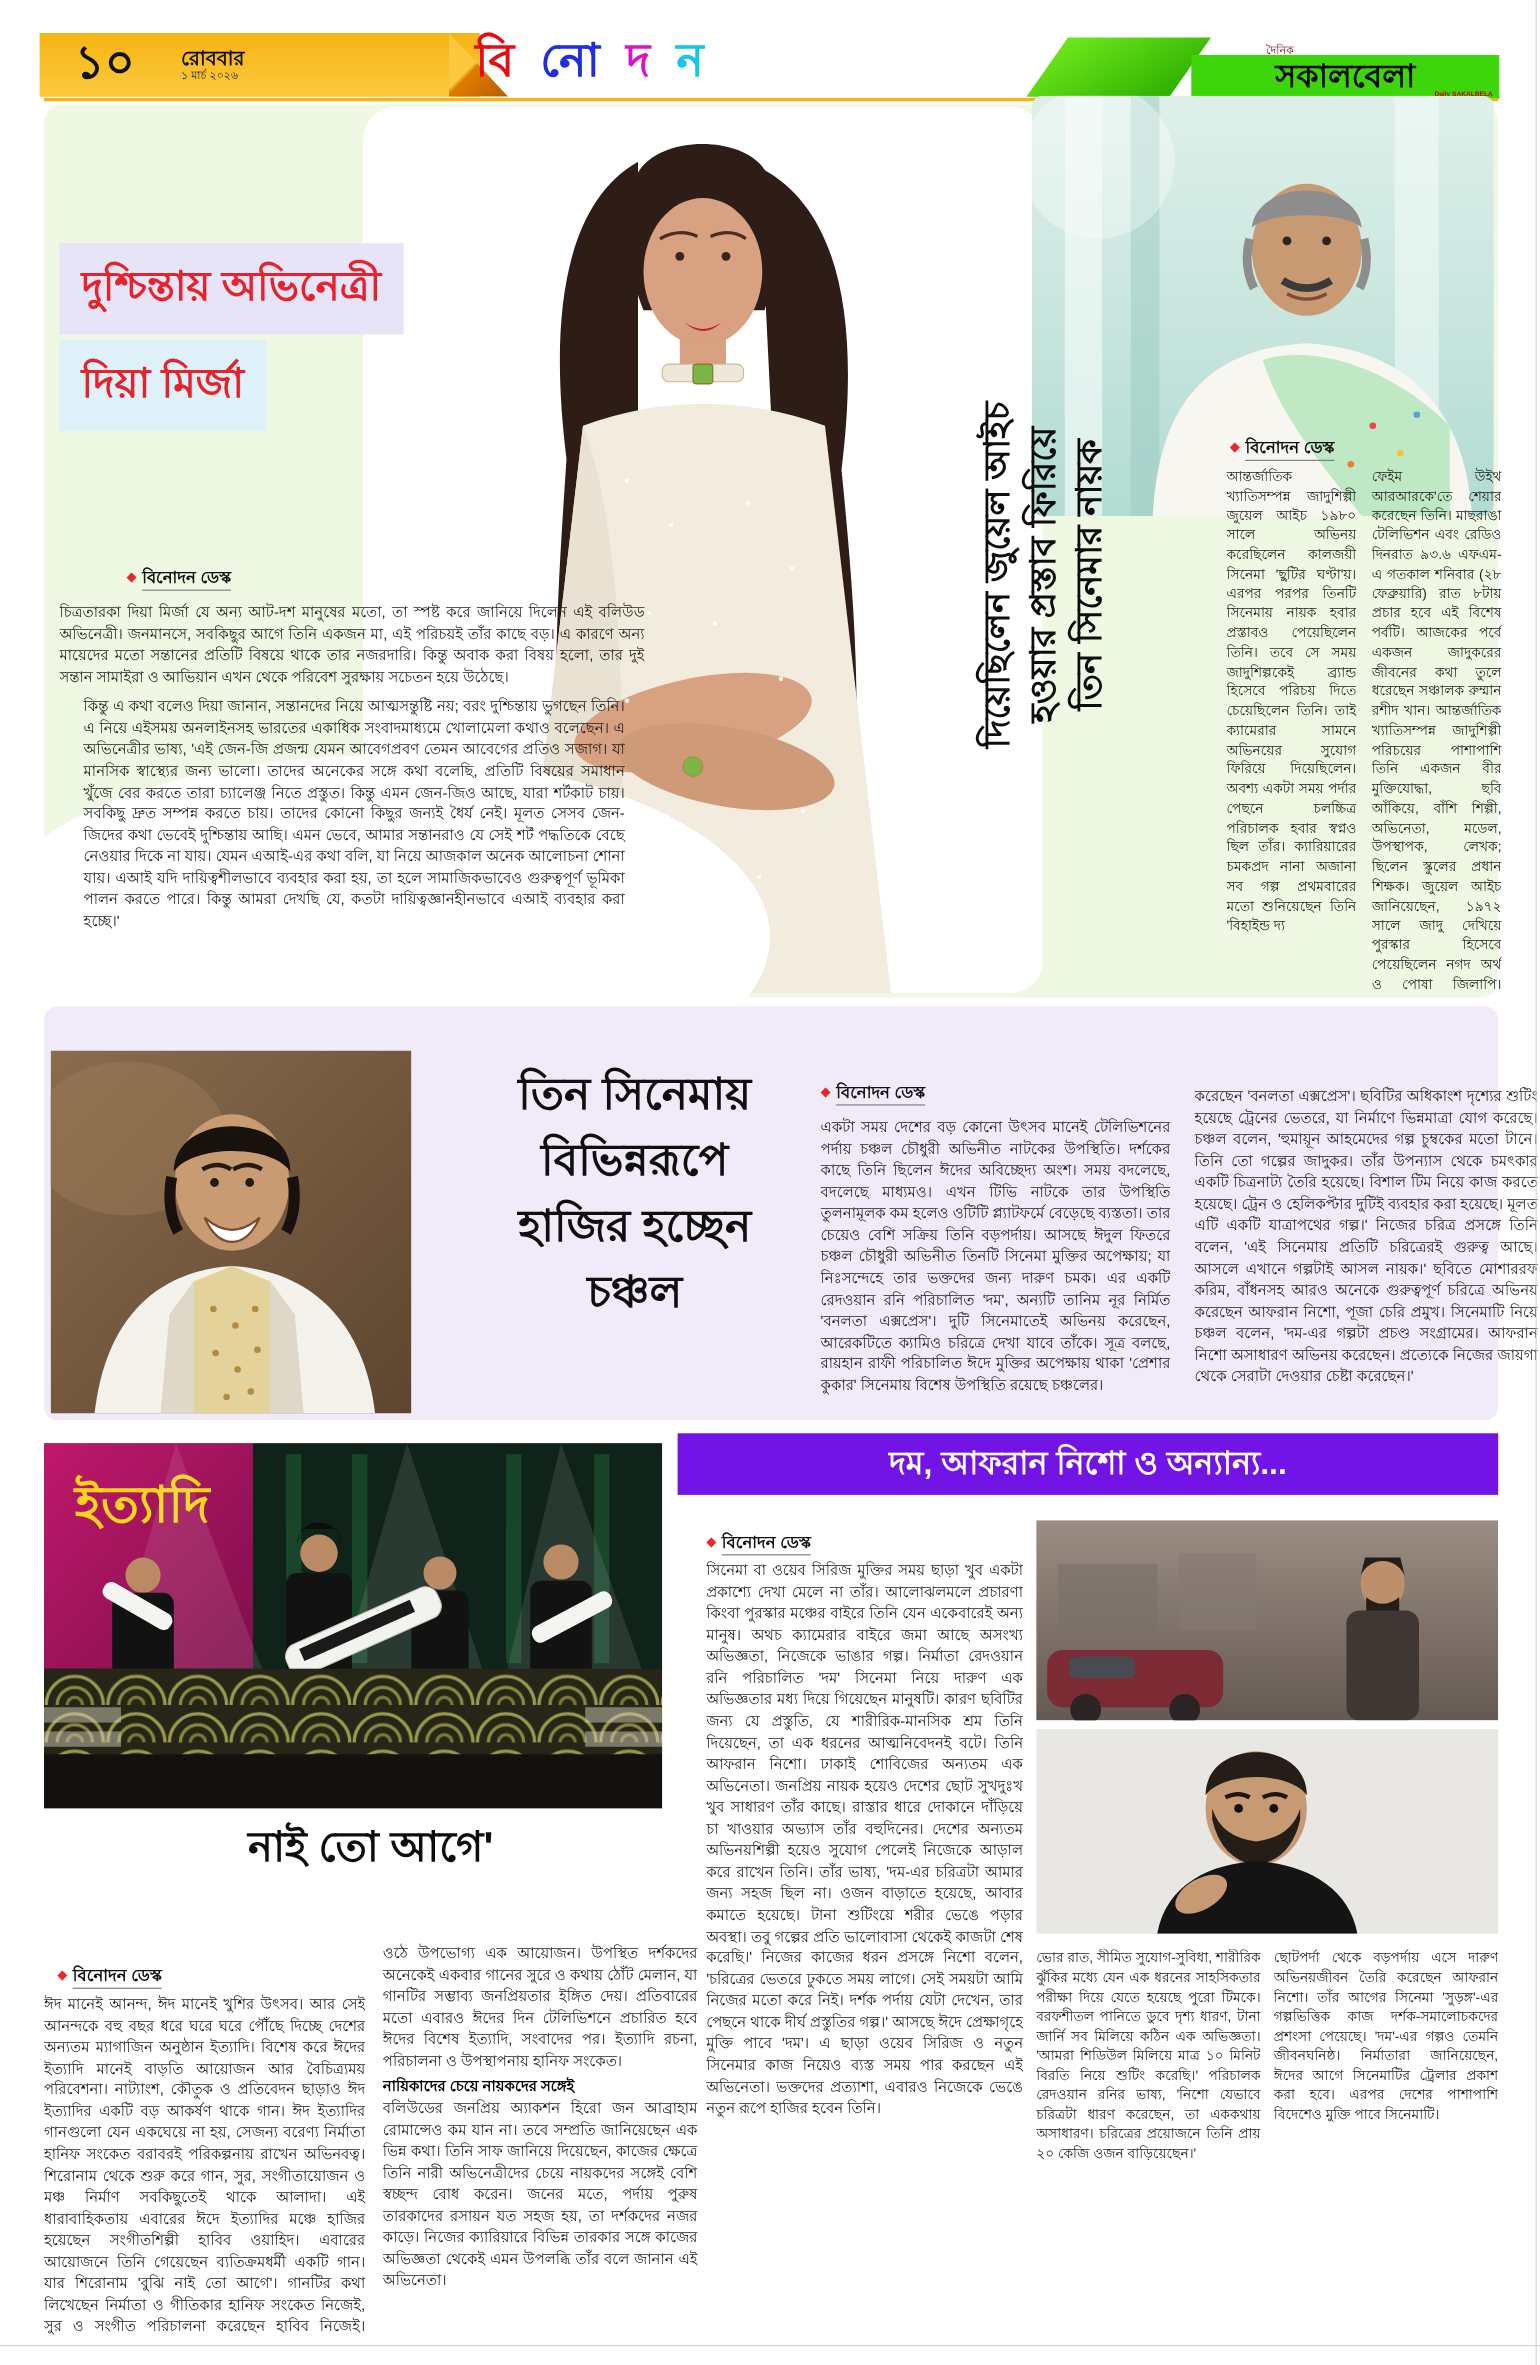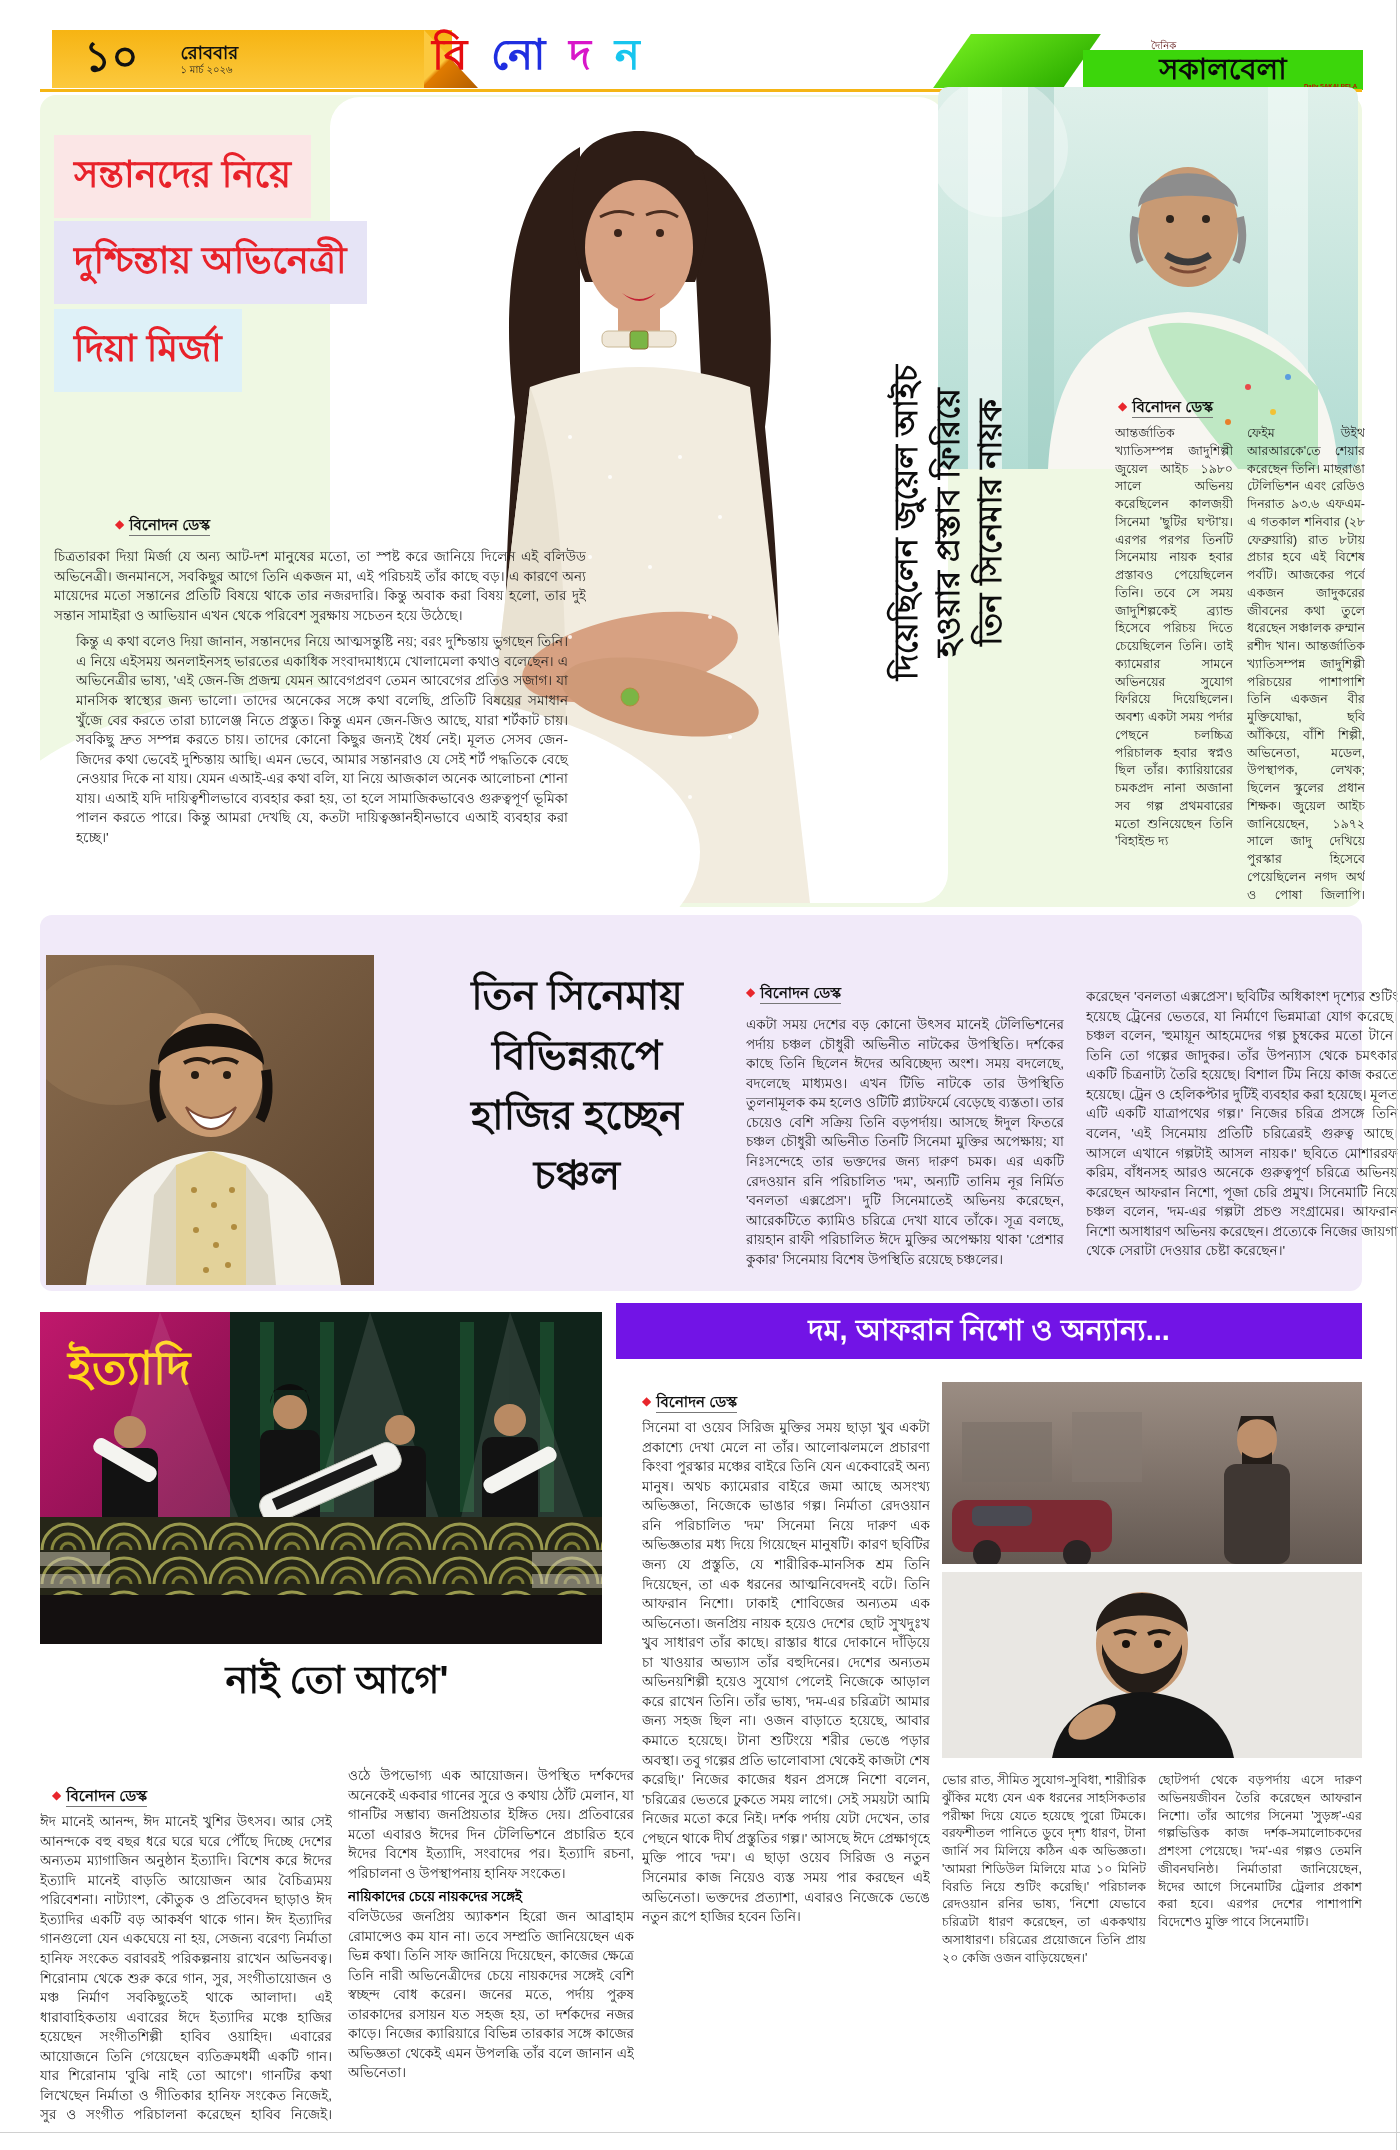--- a/index.html
+++ b/index.html
@@ -2,21 +2,21 @@
 <html lang="bn"><head>
 <meta charset="utf-8">
 <style>
   html,body{margin:0;padding:0;}
   body{
     width:1400px;height:2150px;position:relative;background:#ffffff;
     font-family:"Liberation Sans","DejaVu Sans",sans-serif;overflow:hidden;
   }
   .abs{position:absolute;}
   
-  .datebar{left:52px;top:30px;width:400px;height:58px;background:linear-gradient(180deg,#f6b413,#fcc93e);display:flex;align-items:center;}
+  .datebar{left:36px;top:30px;width:400px;height:58px;background:linear-gradient(180deg,#f6b413,#fcc93e);display:flex;align-items:center;}
   .datebar .fold{position:absolute;right:-26px;top:0;width:54px;height:58px;background:linear-gradient(135deg,#fcc93e 45%,#e07b00 50%,#b35f00 100%);clip-path:polygon(0 0,100% 100%,0 100%);}
   .pageno{font-size:42px;font-weight:700;color:#111;margin-left:32px;}
   .daydate{margin-left:42px;line-height:1.15;}
   .daydate .day{font-size:18px;font-weight:700;color:#111;}
   .daydate .date{font-size:10px;color:#222;}
   .section-title{left:432px;top:28px;width:260px;height:58px;font-size:42px;font-weight:700;letter-spacing:6px;display:flex;align-items:center;}
   .lt1{color:#e60d10;} .lt2{color:#1f2ee0;} .lt3{color:#d816c9;} .lt4{color:#17c5ee;}
   .green-ribbon{left:952px;top:34px;width:130px;height:54px;background:linear-gradient(135deg,#6ee81c,#2eb000);transform:skewX(-35deg);}
   .logo-box{left:1083px;top:50px;width:280px;height:40px;background:#3cd60b;display:flex;align-items:center;justify-content:center;}
   .logo-pre{position:absolute;top:-12px;left:68px;font-size:10px;font-weight:400;color:#5a0f0f;}
@@ -114,21 +114,20 @@
         <circle cx="320" cy="470" r="2"></circle>
       <circle cx="380" cy="520" r="2"></circle>
         <circle cx="240" cy="540" r="2"></circle>
         <circle cx="300" cy="660" r="2"></circle>
       <circle cx="360" cy="700" r="2"></circle>
         <circle cx="250" cy="720" r="2"></circle>
         <circle cx="400" cy="640" r="2"></circle>
     </g>
   </svg>
 
-  <div class="hl hl1">সন্তানদের নিয়ে</div>
   <div class="hl hl2">দুশ্চিন্তায় অভিনেত্রী</div>
   <div class="hl hl3">দিয়া মির্জা</div>
 
   <div class="abs white-blob"></div>
 
   <div class="abs byline" style="left:75px;top:418px;">
     <span class="d">◆</span><span class="t">বিনোদন ডেস্ক</span>
   </div>
   <div class="abs jtext dia-body">
     <p class="p1">চিত্রতারকা দিয়া মির্জা যে অন্য আট-দশ মানুষের মতো, তা স্পষ্ট করে জানিয়ে দিলেন এই বলিউড অভিনেত্রী। জনমানসে, সবকিছুর আগে তিনি একজন মা, এই পরিচয়ই তাঁর কাছে বড়। এ কারণে অন্য মায়েদের মতো সন্তানের প্রতিটি বিষয়ে থাকে তার নজরদারি। কিন্তু অবাক করা বিষয় হলো, তার দুই সন্তান সামাইরা ও আভিয়ান এখন থেকে পরিবেশ সুরক্ষায় সচেতন হয়ে উঠেছে।</p>

